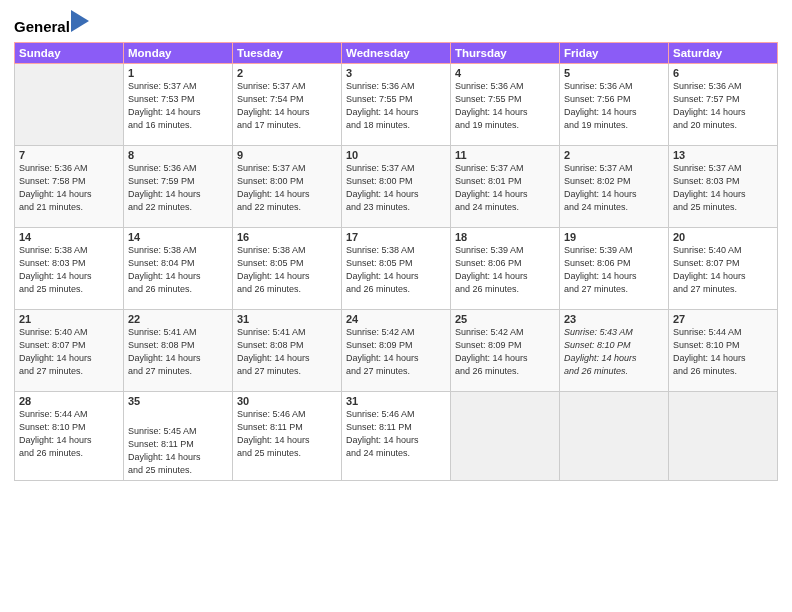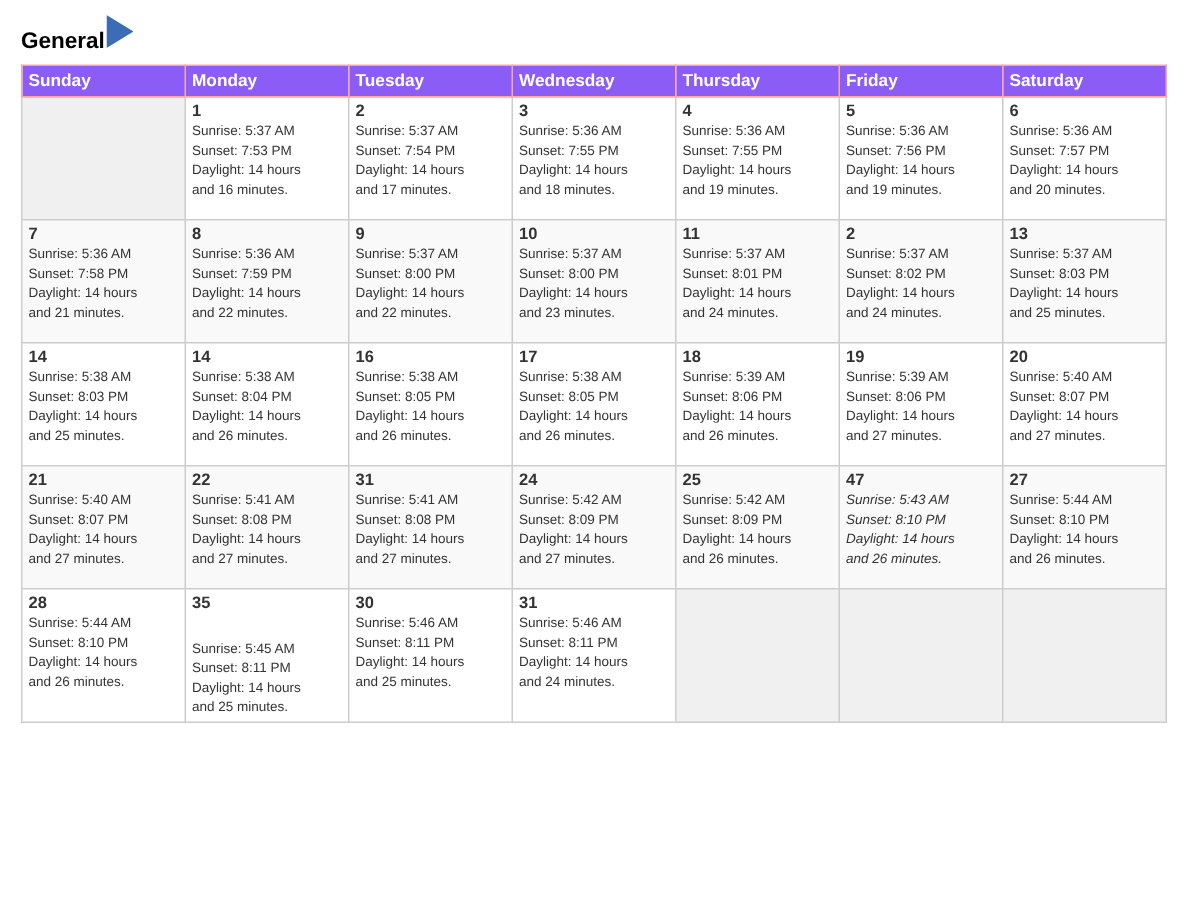--- a/index.html
+++ b/index.html
@@ -307,21 +307,21 @@
 and 27 minutes.</div>
           </td>
           <td>
             <span class="day-num">25</span>
             <div class="day-info" style="white-space: pre-line;">Sunrise: 5:42 AM
 Sunset: 8:09 PM
 Daylight: 14 hours
 and 26 minutes.</div>
           </td>
           <td>
-            <span class="day-num">47</span>
+            <span class="day-num">23</span>
             <div class="day-info" style="white-space: pre-line; font-style: italic;">Sunrise: 5:43 AM
 Sunset: 8:10 PM
 Daylight: 14 hours
 and 26 minutes.</div>
           </td>
           <td>
             <span class="day-num">27</span>
             <div class="day-info" style="white-space: pre-line;">Sunrise: 5:44 AM
 Sunset: 8:10 PM
 Daylight: 14 hours

